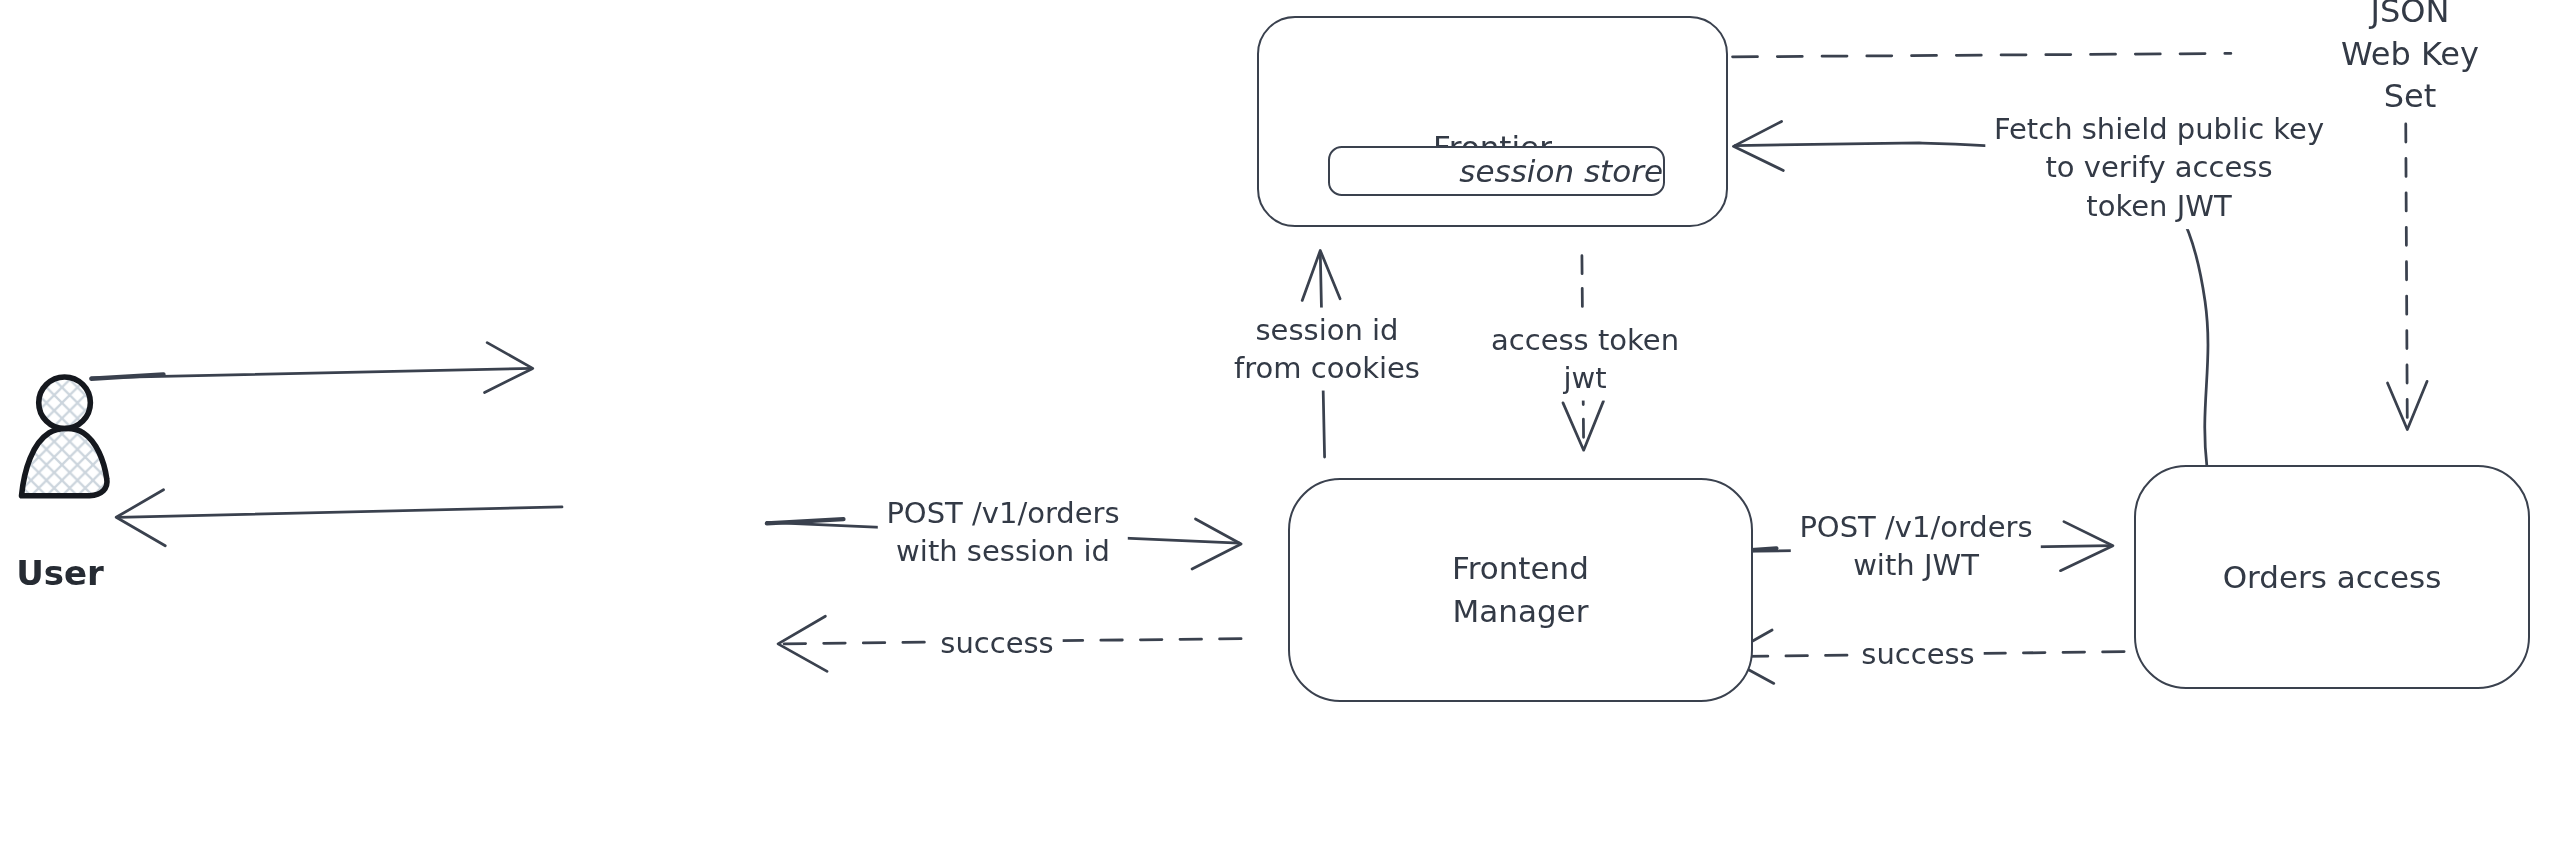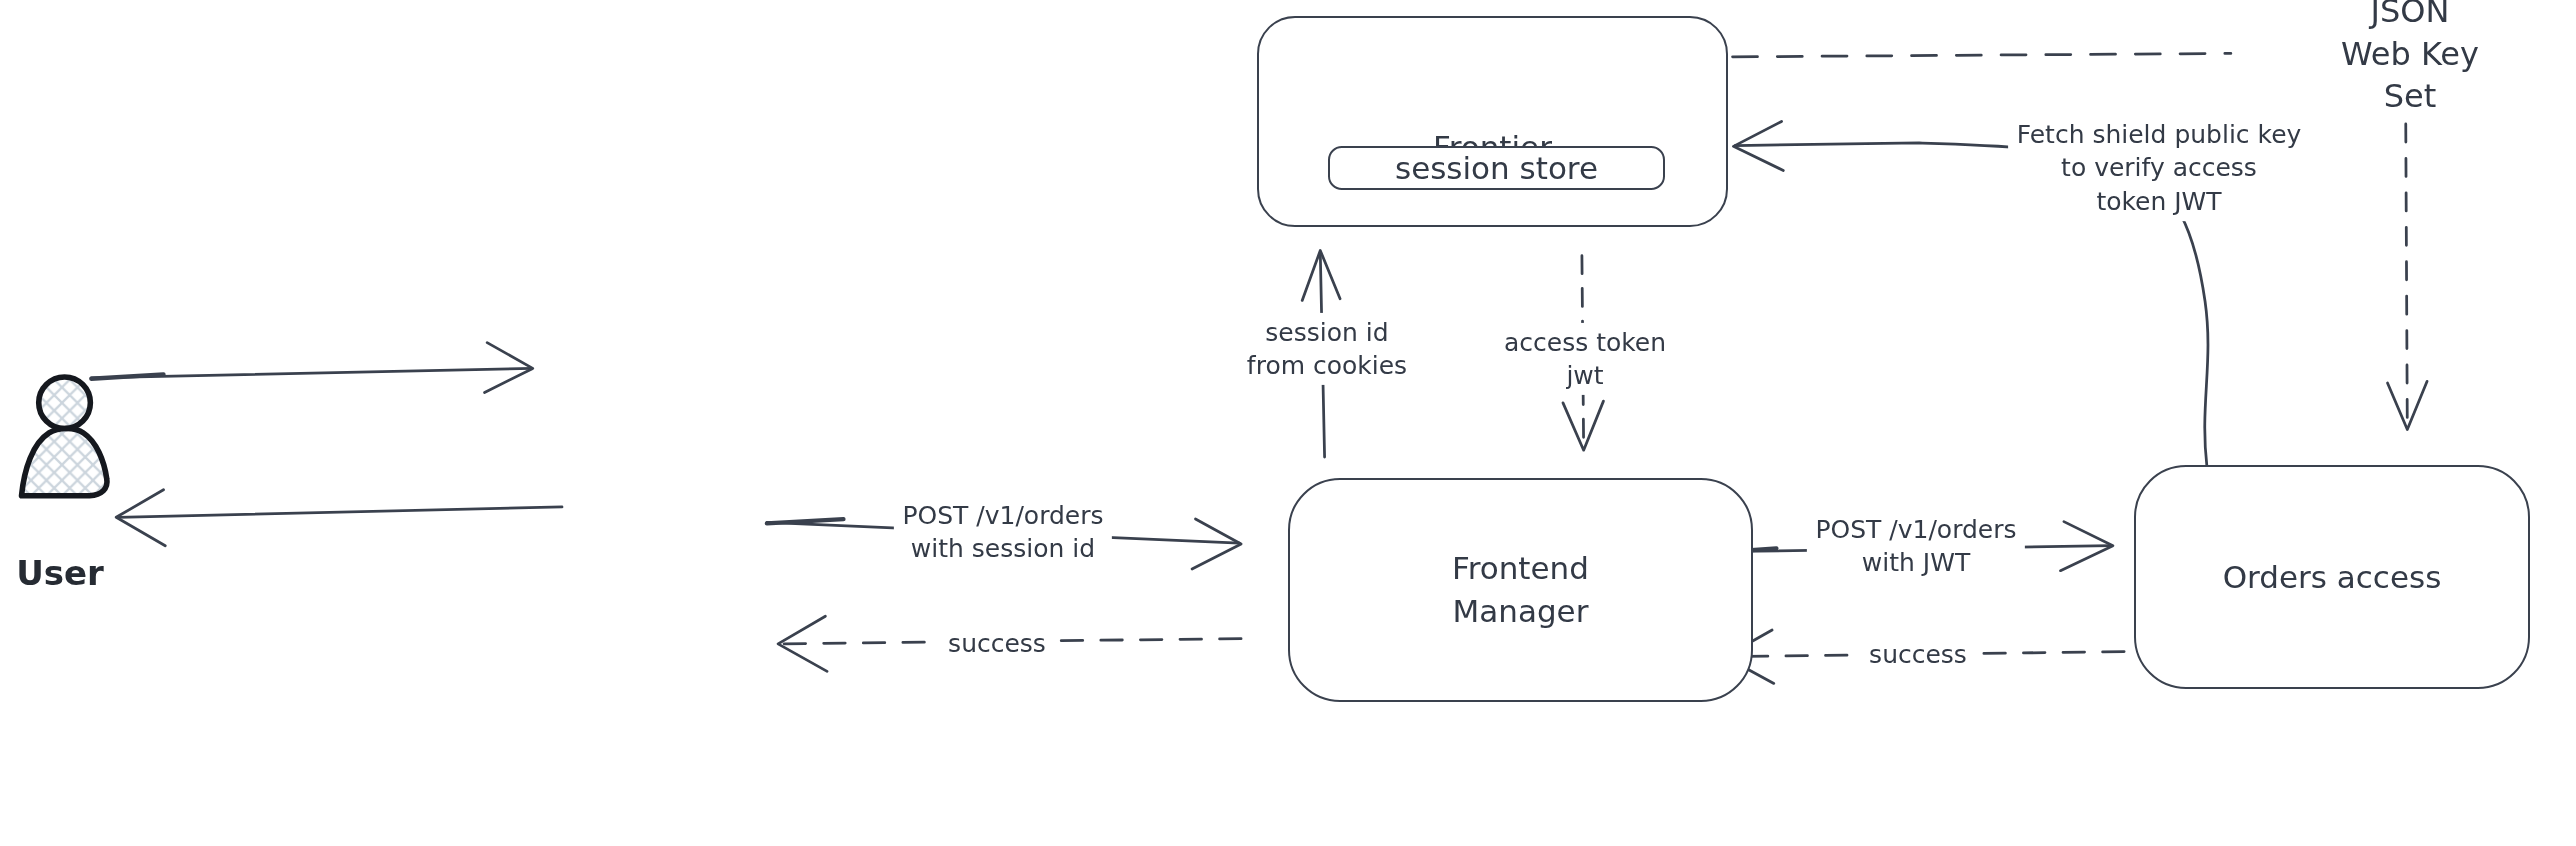--- a/index.html
+++ b/index.html
@@ -41,35 +41,36 @@
     left: 0; right: 0;
     top: 83px;
     text-align: center;
     font-size: 31px;
     color: #333a46;
     margin-top: 28px;
   }
   .session-store {
     position: absolute;
     left: 69px; top: 128px;
-    width: 337px; height: 44px;
+    width: 337px; height: 50px;
     border: 2.6px solid #3a414e;
     border-radius: 13.8px;
     display: flex;
     align-items: center;
-    justify-content: center;
+    justify-content: flex-end;
     box-sizing: border-box;
     background: #ffffff;
+    font-style: italic;
   }
   .elabel {
     position: absolute;
     transform: translate(-50%, -50%);
     text-align: center;
     white-space: pre-line;
-    font-size: 25px;
+    font-size: 29px;
     line-height: 1.34;
     color: #333a46;
     background: #ffffff;
     padding: 2.6px 8.6px;
     z-index: 3;
   }
   .elabel.jwks { font-size: 32px; padding: 1.7px 5.2px; }
   .elabel.user-name {
     font-size: 34px;
     font-weight: 600;

